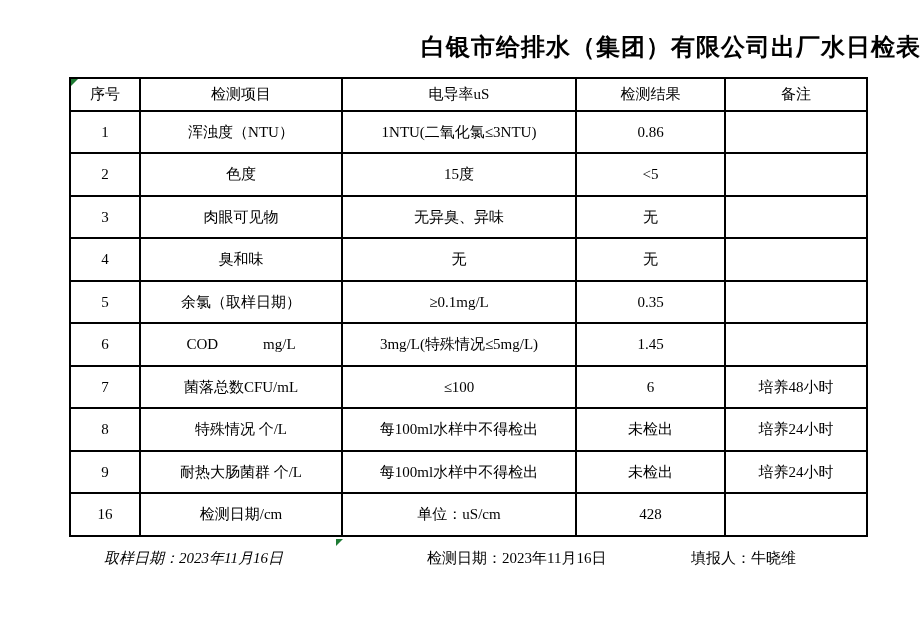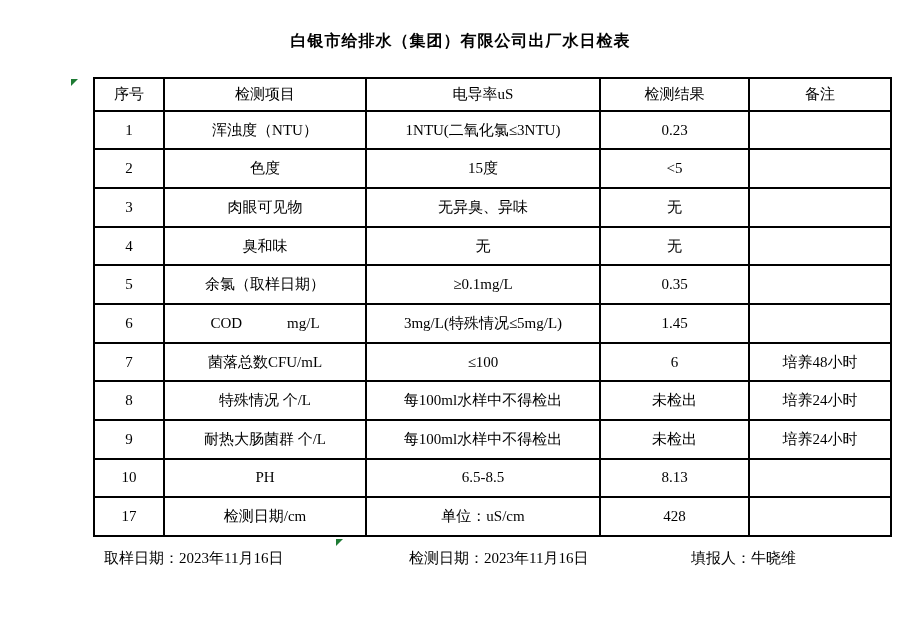--- a/index.html
+++ b/index.html
@@ -14,34 +14,33 @@
     background: #ffffff;
     font-family: "Liberation Serif", serif;
     color: #000000;
     overflow: hidden;
   }
   .title {
     position: absolute;
     top: 31px;
     left: 0;
     width: 100%;
-    text-align: center;
-    font-size: 16px;
+    text-align: right;
+    font-size: 24px;
     font-weight: bold;
     letter-spacing: 1px;
   }
   table.inspection {
     position: absolute;
     left: 69px;
     top: 77px;
     width: 797px;
     height: 460px;
     border-collapse: collapse;
     table-layout: fixed;
-    margin-left: 24px;
   }
   table.inspection th,
   table.inspection td {
     border: 2px solid #000000;
     text-align: center;
     vertical-align: middle;
     font-size: 15px;
     font-weight: normal;
     padding: 0 2px;
     white-space: pre-wrap;
@@ -67,22 +66,22 @@
     height: 0;
     border-top: 7px solid #1e7b34;
     border-right: 7px solid transparent;
   }
   .footer-item {
     position: absolute;
     top: 549px;
     font-size: 15px;
     white-space: nowrap;
   }
-  .footer-sample  { left: 104px; }
-  .footer-test    { left: 409px; text-align: center; }
+  .footer-sample  { left: 104px; font-style: italic; }
+  .footer-test    { left: 427px; text-align: center; }
   .footer-reporter{ left: 691px; }
 </style>
 </head>
 <body>
 
 <div class="page">
 
   <div class="title">白银市给排水（集团）有限公司出厂水日检表</div>
 
   <div class="corner-marker" style="border-top-color: rgb(30, 123, 52);"></div>
@@ -102,21 +101,21 @@
         <th>电导率uS</th>
         <th>检测结果</th>
         <th>备注</th>
       </tr>
     </thead>
     <tbody>
         <tr>
           <td>1</td>
           <td>浑浊度（NTU）</td>
           <td>1NTU(二氧化氯≤3NTU)</td>
-          <td>0.23</td>
+          <td>0.86</td>
           <td></td>
         </tr>
         <tr>
           <td>2</td>
           <td>色度</td>
           <td>15度</td>
           <td>&lt;5</td>
           <td></td>
         </tr>
         <tr>
@@ -162,28 +161,21 @@
           <td>培养24小时</td>
         </tr>
         <tr>
           <td>9</td>
           <td>耐热大肠菌群 个/L</td>
           <td>每100ml水样中不得检出</td>
           <td>未检出</td>
           <td>培养24小时</td>
         </tr>
         <tr>
-          <td>10</td>
-          <td>PH</td>
-          <td>6.5-8.5</td>
-          <td>8.13</td>
-          <td></td>
-        </tr>
-        <tr>
-          <td>17</td>
+          <td>16</td>
           <td>检测日期/cm</td>
           <td>单位：uS/cm</td>
           <td>428</td>
           <td></td>
         </tr>
       </tbody>
   </table>
 
   <div class="bottom-marker" style="border-top-color: rgb(30, 123, 52);"></div>
 

